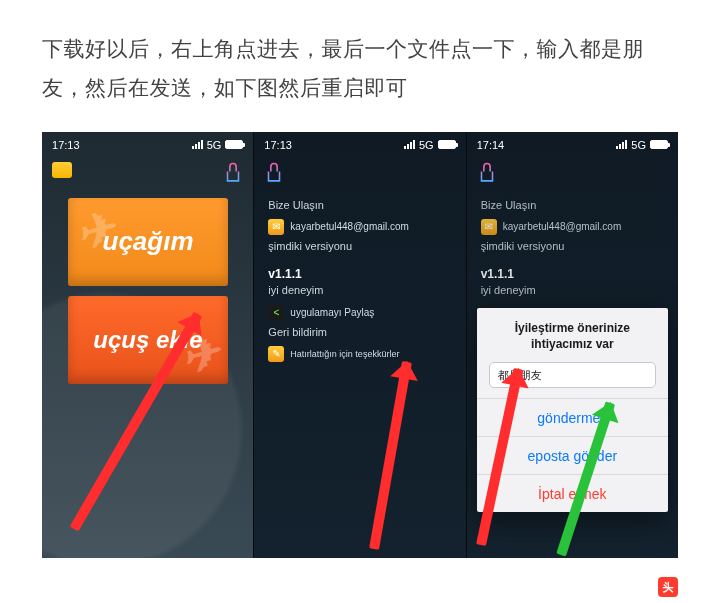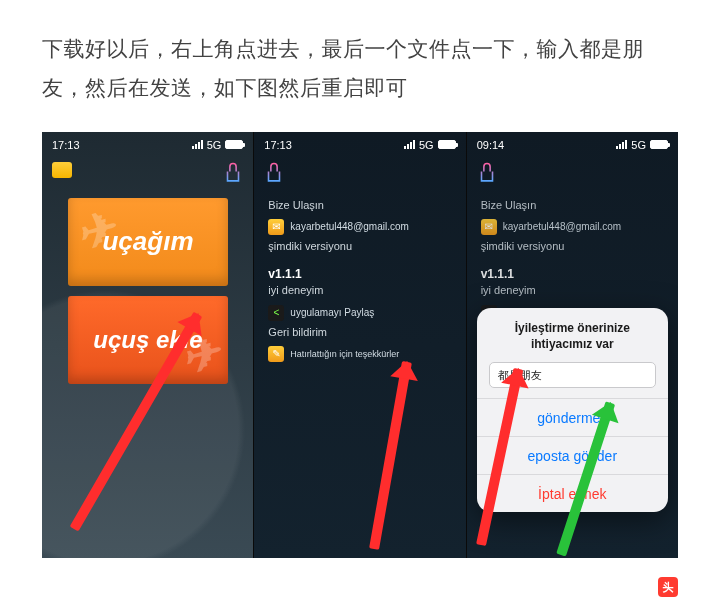--- a/index.html
+++ b/index.html
@@ -20,20 +20,21 @@
   }
   .shots-wrap {
     padding: 0 42px;
   }
   .shots {
     width: 636px;
     height: 426px;
     display: flex;
     background: #000;
     position: relative;
+    justify-content: flex-end;
   }
   .pane {
     flex: 1;
     position: relative;
     overflow: hidden;
     border-right: 1px solid rgba(255,255,255,0.04);
   }
   .pane:last-child { border-right: none; }
 
   
@@ -138,21 +139,21 @@
   }
   .chip.mail{ background:linear-gradient(#ffce3a,#f09b1a); }
   .chip.share{ background:#1a1a1a; color:#7cff4a; }
   .chip.note{ background:linear-gradient(#ffce3a,#f09b1a); }
   .ver { color:#fff; font-weight:600; font-size:12px; margin-top:12px; }
   .thanks { font-size:9px; }
 
   
   .dialog {
     position:absolute; left:10px; right:10px; top:176px;
-    background:#f2f2f4; border-radius:14px;
+    background:#f2f2f4; border-radius:2px;
     box-shadow:0 8px 30px rgba(0,0,0,0.5);
     overflow:hidden;
     font-family: -apple-system, sans-serif;
   }
   .dlg-head {
     padding:12px 14px 10px; text-align:center;
     font-size:12px; font-weight:600; color:#1a1a1a;
     line-height:1.35;
   }
   .dlg-input {
@@ -265,21 +266,21 @@
           <span class="chip note">✎</span>
           <span class="thanks">Hatırlattığın için teşekkürler</span>
         </div>
       </div>
       <div class="arrow" style="left:120px; top:412px; width:190px; transform:rotate(-80deg);"></div>
     </div>
 
     <div class="pane">
       <div class="dark-bg"></div>
       <div class="statusbar" style="position:relative;">
-        <span>09:14</span>
+        <span>17:14</span>
         <span class="right">
           <span class="sigbars">
               <i></i>
               <i></i>
               <i></i>
               <i></i>
             </span>
           <span>5G</span>
           <span class="battery"></span>
         </span>

